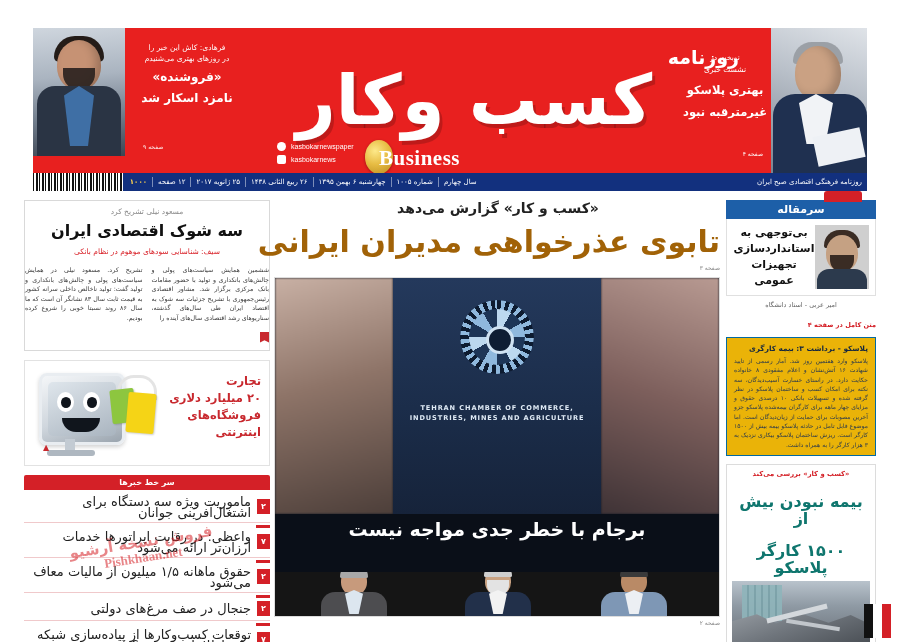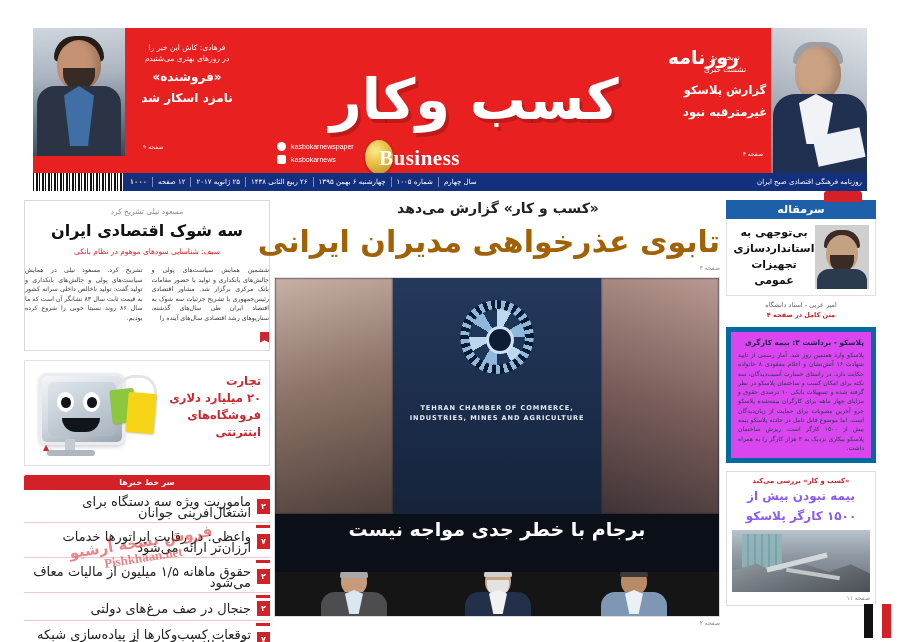--- a/index.html
+++ b/index.html
@@ -53,21 +53,21 @@
 
   .logo-wrap{
     position:absolute;right:104px;top:6px;width:560px;height:140px;
   }
   .logo-rooznameh{
     position:absolute;right:24px;top:12px;font-size:19px;color:#fff;font-weight:bold;
     letter-spacing:1px;
   }
   .logo-main{
     position:absolute;right:24px;top:20px;left:6px;
-    text-align:center;font-size:56px;line-height:92px;font-weight:bold;color:#fff;
+    text-align:center;font-size:69px;line-height:92px;font-weight:bold;color:#fff;
     text-shadow:3px 4px 0 rgba(0,0,0,.18);white-space:nowrap;
   }
   .logo-business{
     position:absolute;left:176px;top:112px;font-size:21px;font-weight:bold;color:#fff;
     font-family:"Liberation Serif","DejaVu Serif",serif;letter-spacing:.5px;direction:ltr;
   }
   .coin{
     position:absolute;left:162px;top:106px;width:28px;height:34px;border-radius:50%;
     background:radial-gradient(circle at 36% 32%,#fde98a 0%,#e7bc43 46%,#b88a1d 100%);
     box-shadow:0 1px 3px rgba(0,0,0,.35);
@@ -267,29 +267,29 @@
   .sr-photo .h{position:absolute;left:11px;top:10px;width:32px;height:36px;border-radius:50% 50% 45% 45%;
     background:#c5a183;}
   .sr-photo .hair{position:absolute;left:9px;top:5px;width:36px;height:18px;border-radius:18px 18px 3px 3px;
     background:#3a2c24;}
   .sr-photo .beard{position:absolute;left:15px;top:30px;width:24px;height:17px;border-radius:0 0 12px 12px;
     background:#3a2c24;}
   .sr-photo .b{position:absolute;left:2px;top:44px;width:50px;height:22px;border-radius:12px 12px 0 0;
     background:#2c3a4d;}
   .sr-title{font-size:11px;font-weight:bold;line-height:16px;text-align:center;flex:1;}
   .sr-author{font-size:6.5px;color:#666;text-align:center;margin-top:5px;}
-  .sr-more{font-size:6.5px;color:#d42027;text-align:center;margin-top:2px;font-weight:bold;}
-
-  .rx-box{margin-top:8px;background:#d946ef;border:5px solid #0369a1;padding:6px 7px;}
+  .sr-more{font-size:6.5px;color:#d42027;text-align:right;margin-top:12px;font-weight:bold;}
+
+  .rx-box{margin-top:8px;background:#eab308;border:1px solid #0369a1;padding:6px 7px;}
   .rx-title{font-size:7.4px;font-weight:bold;color:#16283f;margin-bottom:3px;}
   .rx-text{font-size:6.1px;line-height:9.3px;color:#2b3a4d;text-align:justify;}
 
   .rb-box{margin-top:8px;border:1px solid #dcdcdc;padding:5px 5px 4px;background:#fff;}
   .rb-kicker{font-size:6.8px;color:#d42027;text-align:center;font-weight:bold;}
-  .rb-title{font-size:12px;font-weight:bold;text-align:center;line-height:17px;margin-top:3px;color:#8b5cf6;}
+  .rb-title{font-size:16px;font-weight:bold;text-align:center;line-height:17px;margin-top:15px;color:#0f766e;}
   .rb-photo{margin-top:5px;height:62px;position:relative;overflow:hidden;
     background:linear-gradient(180deg,#b9c3cc 0%,#8f9aa4 40%,#6a7078 100%);}
   .rb-tower{position:absolute;left:10px;top:4px;width:40px;height:36px;background:#8fb5bb;opacity:.9;
     background-image:repeating-linear-gradient(90deg,#8fb5bb 0 5px,#7aa2a9 5px 7px),
                      repeating-linear-gradient(0deg,transparent 0 4px,rgba(0,0,0,.12) 4px 5px);}
   .rb-rubble{position:absolute;left:0;right:0;bottom:0;height:36px;
     background:linear-gradient(160deg,#9aa0a6 0%,#6f757c 50%,#4a4f55 100%);
     clip-path:polygon(0 40%,18% 20%,32% 46%,50% 18%,70% 44%,86% 22%,100% 48%,100% 100%,0 100%);}
   .rb-beam{position:absolute;left:34px;top:30px;width:62px;height:5px;background:#d4d8dc;
     transform:rotate(-14deg);}
@@ -337,21 +337,21 @@
         <div class="soc-row">
           <span class="soc-ic ig"></span>
           <span class="soc-txt">kasbokarnews</span>
         </div>
       </div>
     </div>
 
     <div class="mh-blurb-right">
       <div class="small">نوبخت در</div>
       <div class="small">نشست خبری</div>
-      <div class="big">گزارش پلاسکو</div>
+      <div class="big">بهتری پلاسکو</div>
       <div class="big">غیرمترقبه نبود</div>
     </div>
     <div class="mh-pagenum-right">صفحه ۴</div>
 
     <div class="mh-portrait-right">
       <div class="hair"></div>
       <div class="head"></div>
       <div class="body"></div>
       <div class="shirt"></div>
       <div class="paper"></div>

